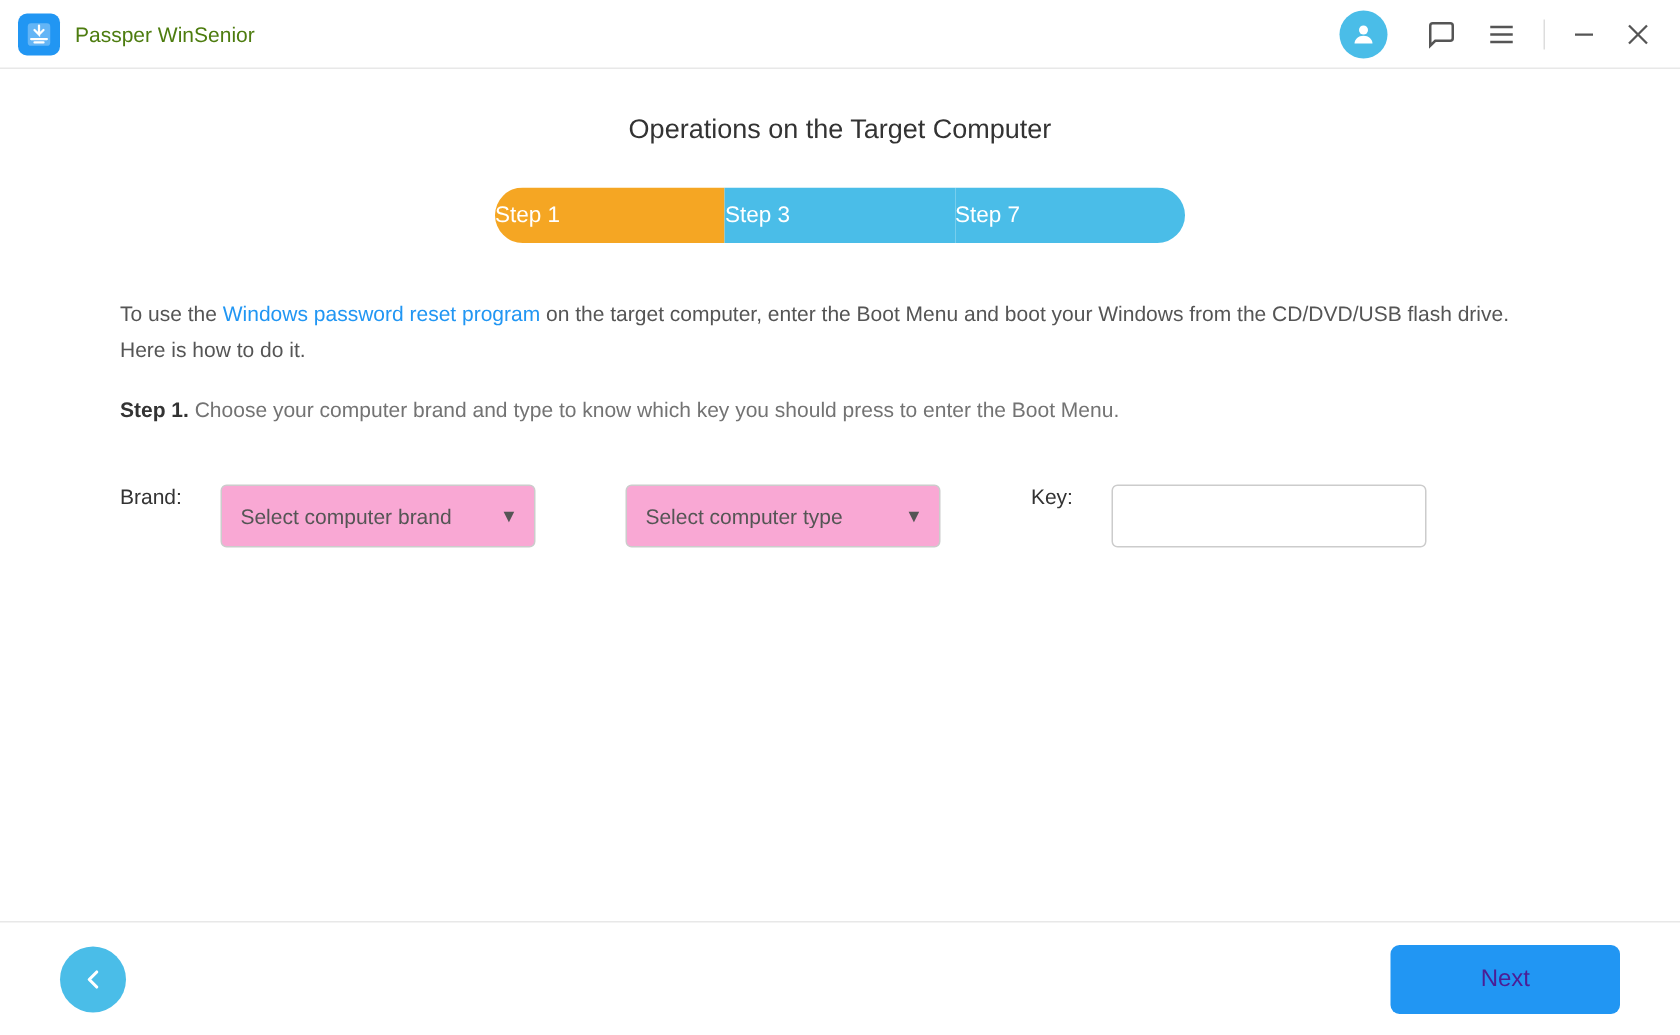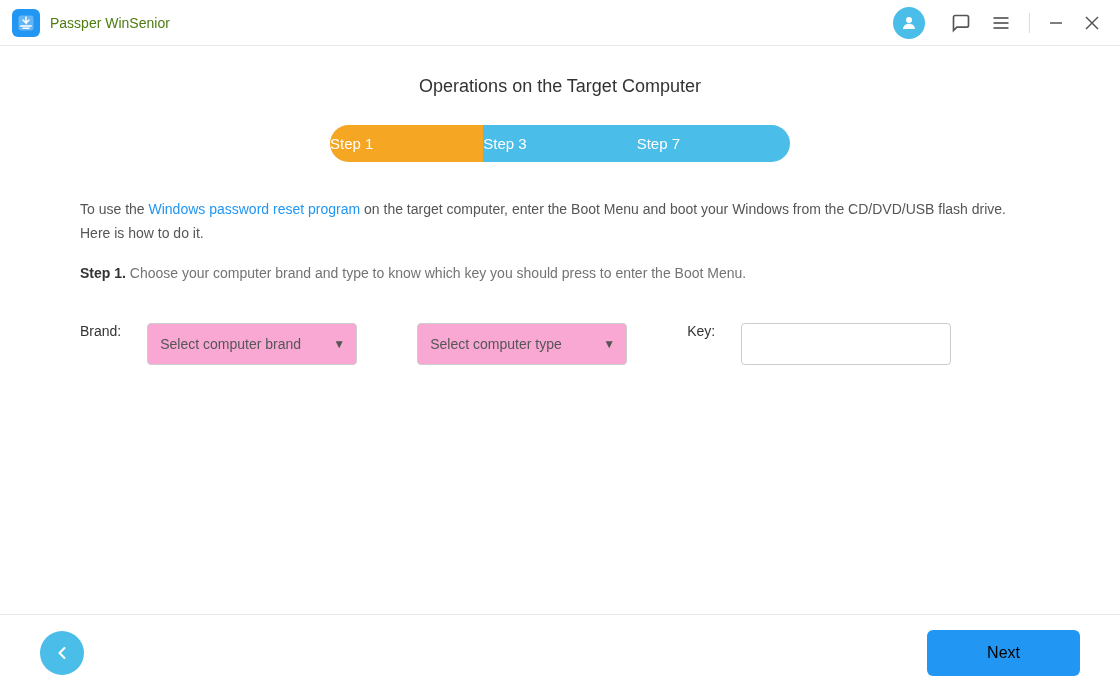--- a/index.html
+++ b/index.html
@@ -258,21 +258,21 @@
       display: flex;
       align-items: center;
       justify-content: center;
       cursor: pointer;
       color: white;
       font-size: 20px;
     }
 
     .next-btn {
       background: #2196F3;
-      color: #000000;
+      color: #4c1d95;
       border: none;
       border-radius: 6px;
       padding: 14px 60px;
       font-size: 16px;
       cursor: pointer;
       font-weight: 500;
     }
 
     .spacer {
       flex: 1;

